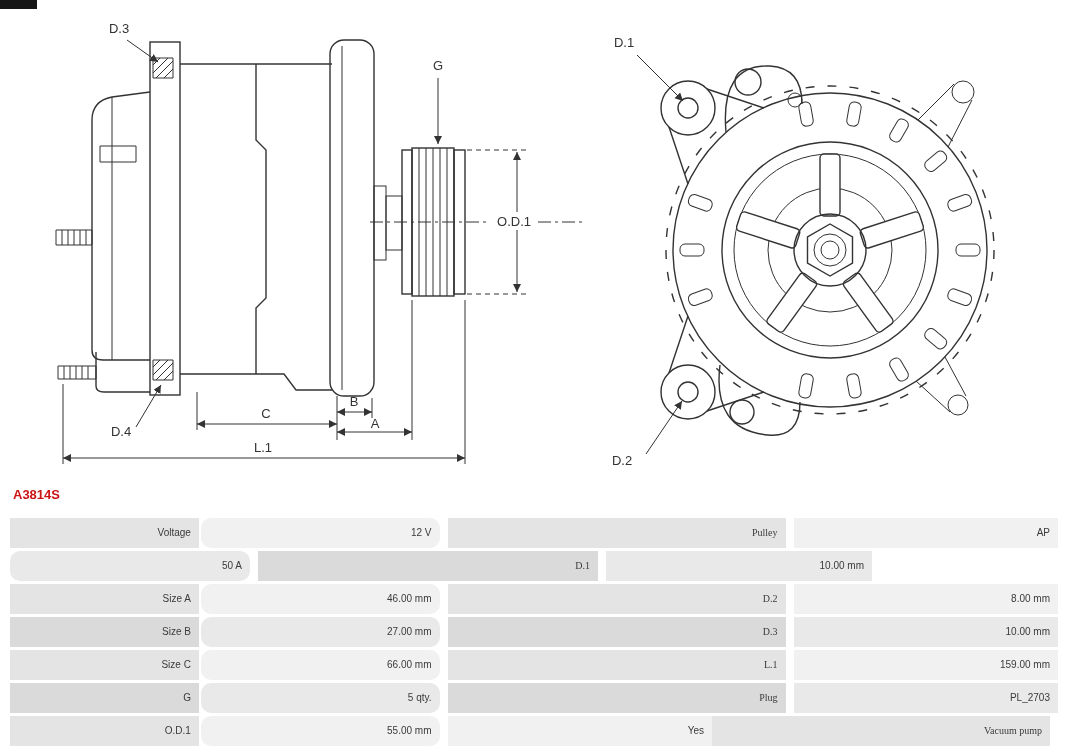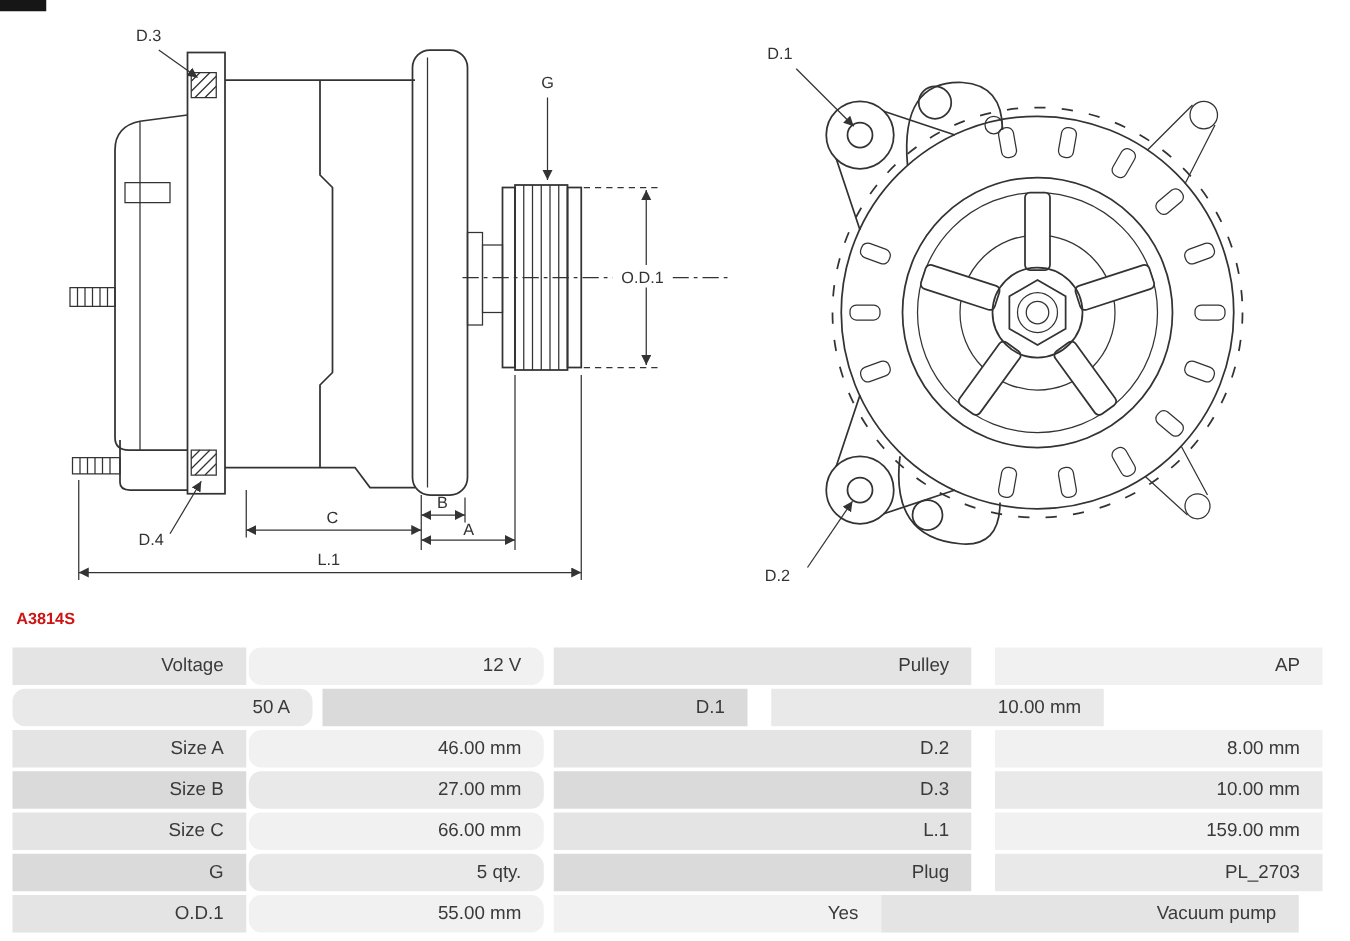--- a/index.html
+++ b/index.html
@@ -15,27 +15,27 @@
   .dim{fill:none;stroke:#333;stroke-width:1;}
   .dash{stroke-dasharray:5 4;}
   .cline{stroke-dasharray:13 4 3 4;}
   .part-number{
     position:absolute;top:487px;left:13px;
     font-size:13px;font-weight:bold;color:#cc1414;
   }
   .specs{position:absolute;top:518px;left:10px;width:1048px;}
   .spec-row{display:flex;margin-bottom:3px;}
   .cell{
-    height:30px;line-height:30px;font-size:15px;color:#3a3a3a;
-    text-align:right;padding-right:18px;box-sizing:border-box;
+    height:30px;line-height:30px;font-size:10px;color:#3a3a3a;
+    text-align:right;padding-right:8px;box-sizing:border-box;
     white-space:nowrap;overflow:hidden;
   }
   .c-ll{width:190px;margin-right:2px;}
   .c-lv{width:240px;margin-right:8px;border-radius:10px;}
-  .c-rl{width:340px;margin-right:19px;}
+  .c-rl{width:340px;margin-right:8px;font-family:Liberation Serif, serif;}
   .c-rv{width:266px;}
   .row-even .lab{background:#e4e4e4;}
   .row-even .val{background:#f1f1f1;}
   .row-odd  .lab{background:#dadada;}
   .row-odd  .val{background:#e9e9e9;}
 </style>
 </head>
 <body>
 
 <div class="logo-frag"></div>

